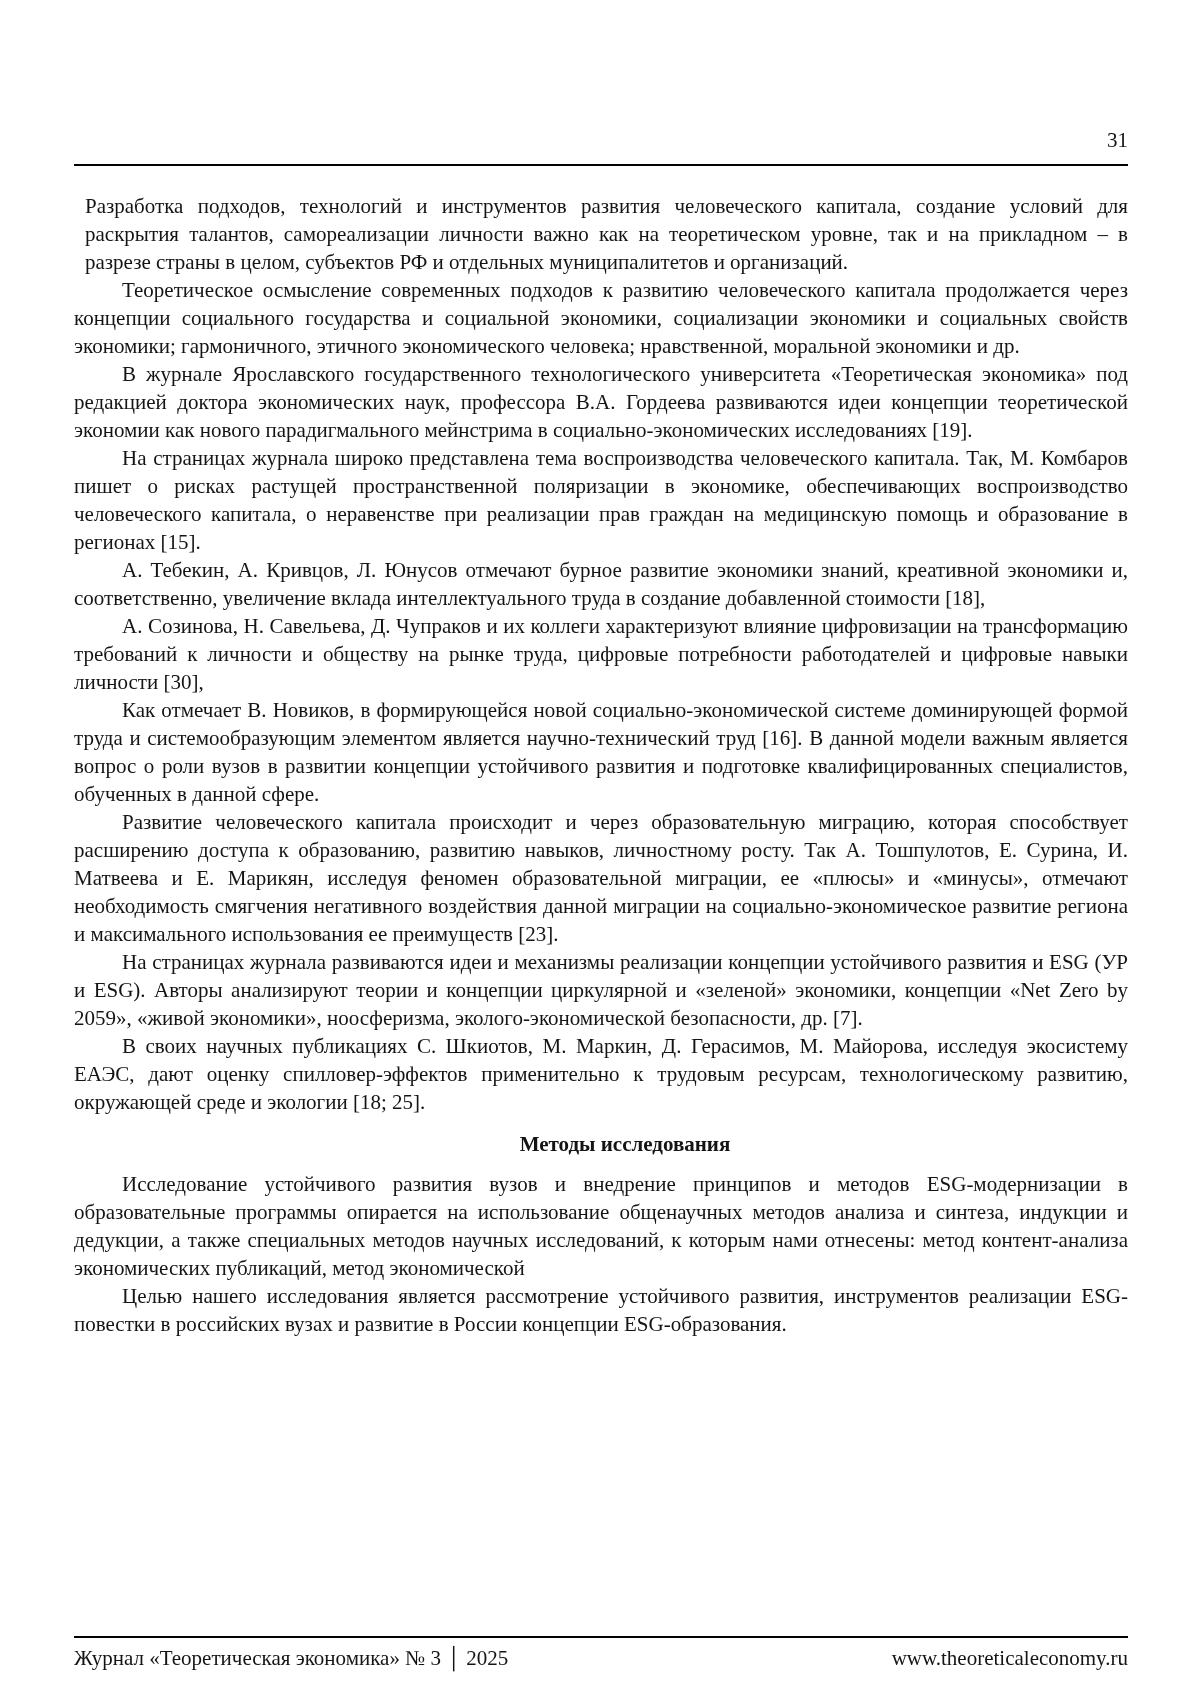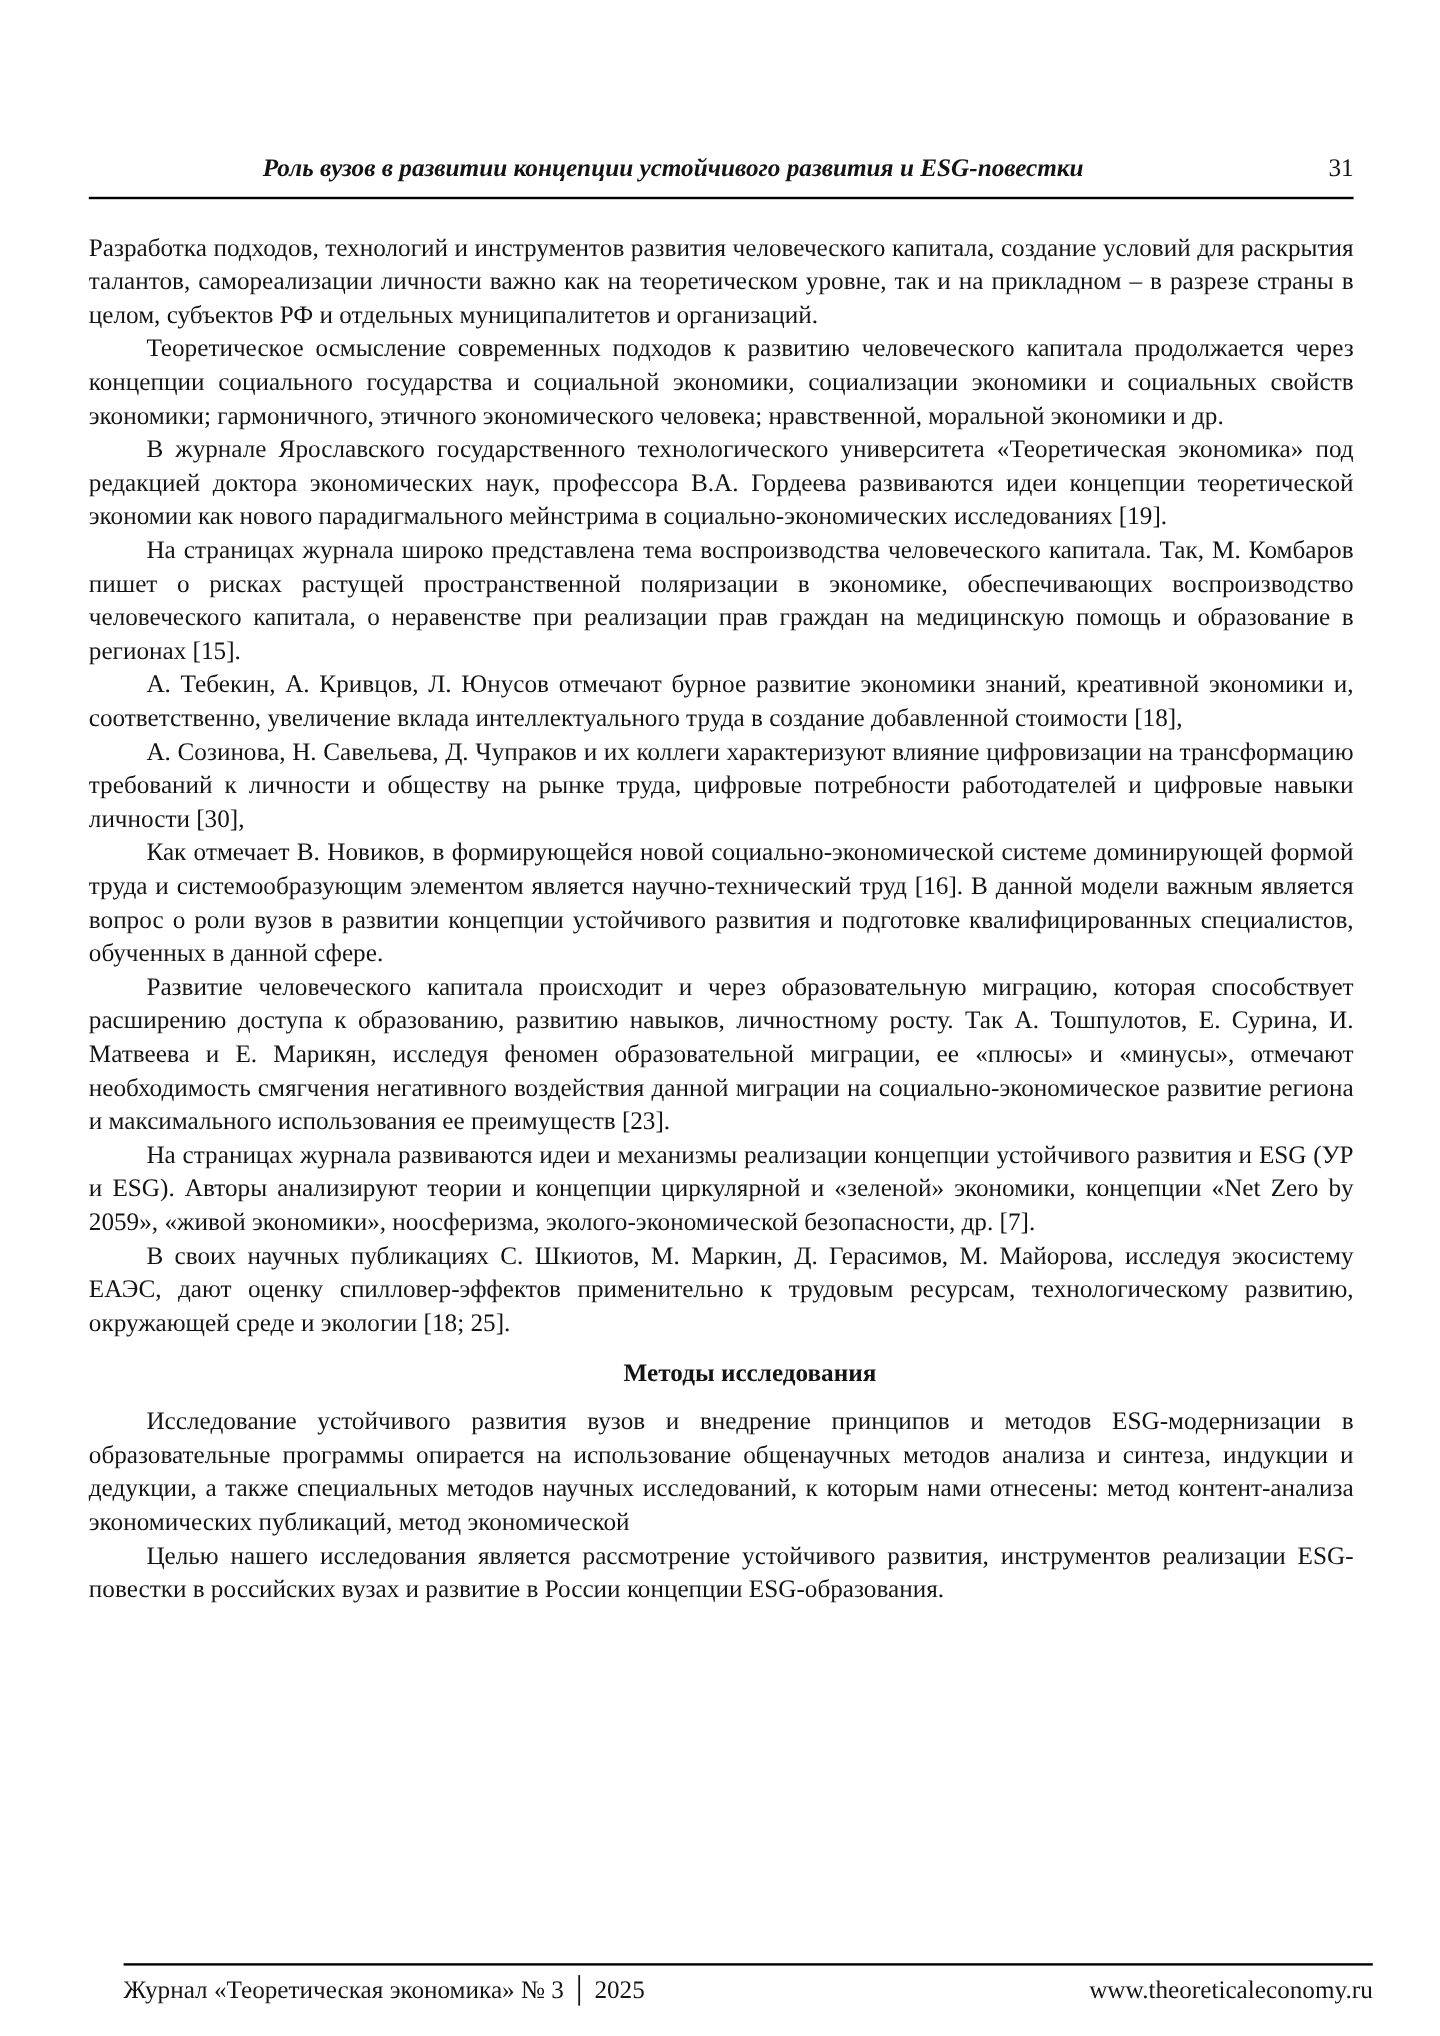--- a/index.html
+++ b/index.html
@@ -54,53 +54,52 @@
     font-size: 21px;
     line-height: 28px;
   }
   .body-text p {
     margin: 0;
     text-align: justify;
     text-indent: 48px;
   }
   .body-text p.no-indent {
     text-indent: 0;
+    margin-left: 11px;
   }
   .body-text p.section-heading {
     font-weight: bold;
     text-align: center;
     margin: 14px 0 12px 0;
   }
   .footer {
     position: absolute;
     left: 74px;
-    right: 56px;
+    right: 72px;
     bottom: 26px;
-    margin-left: 29px;
   }
   .footer-rule {
     border: none;
     border-top: 2.5px solid #000;
     margin: 0 0 8px 0;
   }
   .footer-row {
     display: flex;
     justify-content: space-between;
     font-size: 21px;
   }
 </style>
 </head>
 <body>
 
 <div class="page">
 
   <div class="content">
 
     <div class="header-row">
-      <span class="header-title">Роль вузов в развитии концепции устойчивого развития и ESG-повестки</span>
       <span class="header-page-number">31</span>
     </div>
 
     <hr class="header-rule">
 
     <div class="body-text" id="paragraphs">
         <p class="no-indent">Разработка подходов, технологий и инструментов развития человеческого капитала, создание условий для раскрытия талантов, самореализации личности важно как на теоретическом уровне, так и на прикладном – в разрезе страны в целом, субъектов РФ и отдельных муниципалитетов и организаций.</p>
         <p>Теоретическое осмысление современных подходов к развитию человеческого капитала продолжается через концепции социального государства и социальной экономики, социализации экономики и социальных свойств экономики; гармоничного, этичного экономического человека; нравственной, моральной экономики и др.</p>
         <p>В журнале Ярославского государственного технологического университета «Теоретическая экономика» под редакцией доктора экономических наук, профессора В.А. Гордеева развиваются идеи концепции теоретической экономии как нового парадигмального мейнстрима в социально-экономических исследованиях [19].</p>
         <p>На страницах журнала широко представлена тема воспроизводства человеческого капитала. Так, М. Комбаров пишет о рисках растущей пространственной поляризации в экономике, обеспечивающих воспроизводство человеческого капитала, о неравенстве при реализации прав граждан на медицинскую помощь и образование в регионах [15].</p>

